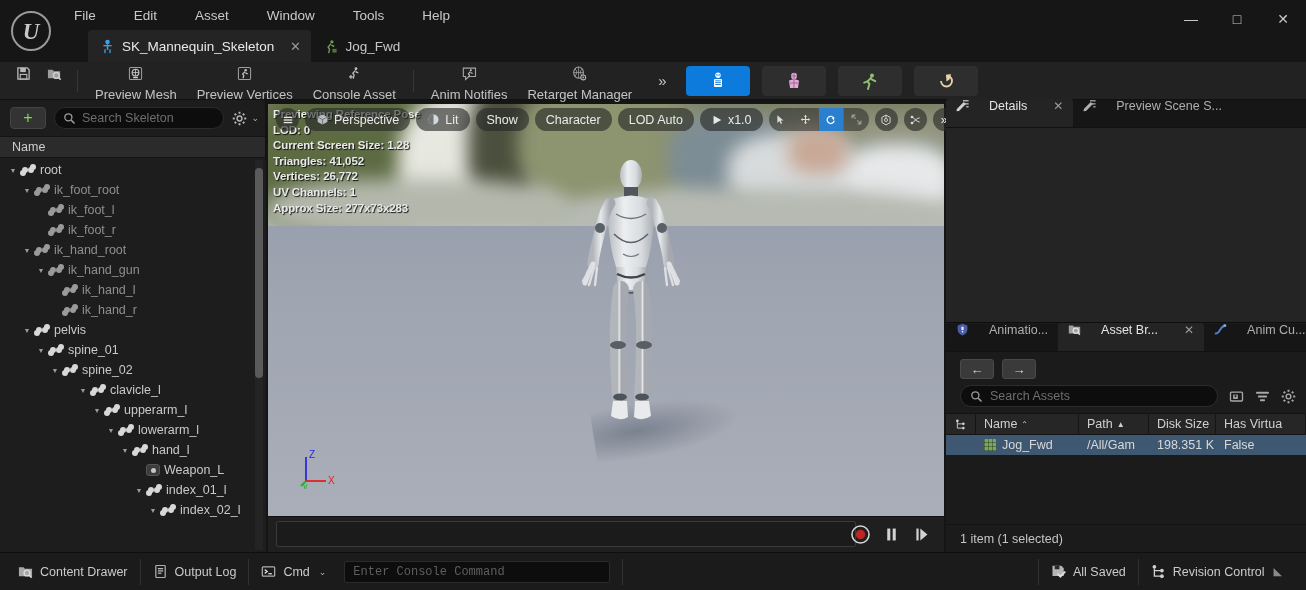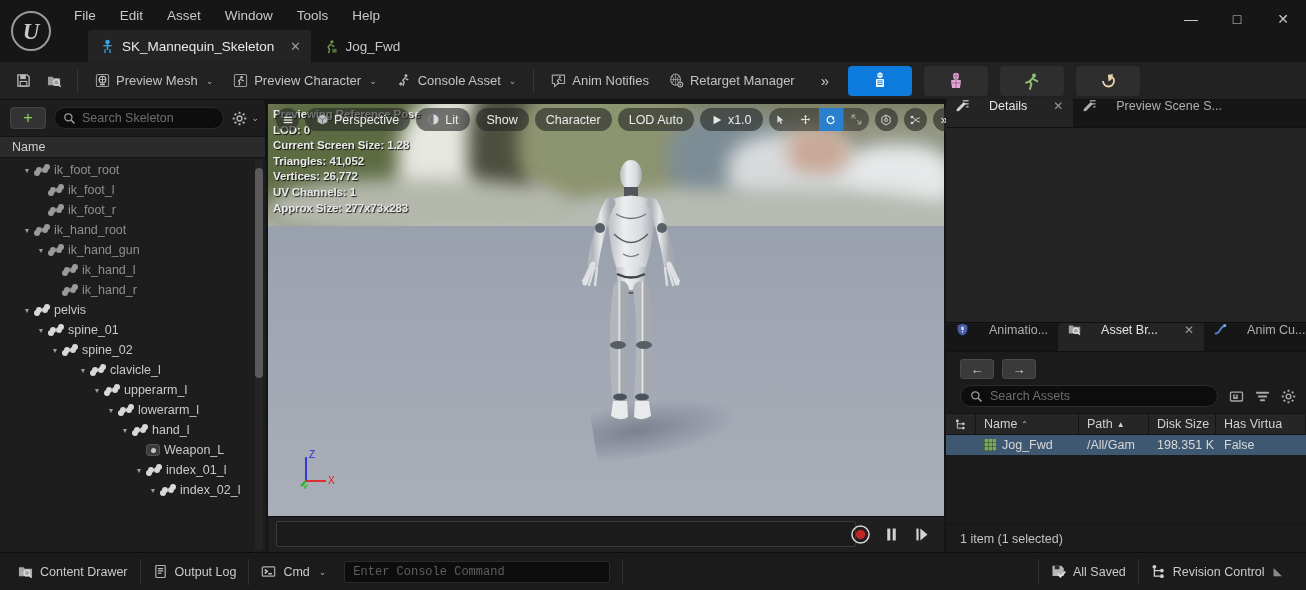--- a/index.html
+++ b/index.html
@@ -18,21 +18,21 @@
     position: absolute; left: 0; top: 0; width: 1306px; height: 62px;
     background: #161616;
   }
   .ue-logo {
     position: absolute; left: 11px; top: 11px; width: 40px; height: 40px;
     border-radius: 50%; border: 2px solid #9a9a9a;
     display: flex; align-items: center; justify-content: center;
     color: #c8c8c8; font-size: 23px; font-family: "Liberation Serif", serif;
     font-style: italic; font-weight: bold; line-height: 1;
   }
-  .menubar { position: absolute; left: 62px; top: 4px; display: flex; }
+  .menubar { position: absolute; left: 62px; top: 4px; display: flex; gap: 14px; }
   .menu-item {
     padding: 4px 12px; font-size: 13.5px; color: #c9c9c9; cursor: default;
     border-radius: 2px;
   }
 
   .tabstrip { position: absolute; left: 88px; top: 30px; display: flex; align-items: flex-end; }
   .doc-tab {
     display: flex; align-items: center; gap: 7px;
     height: 32px; padding: 0 10px 0 12px; font-size: 13.5px;
     color: #c8c8c8; border-radius: 4px 4px 0 0;
@@ -49,21 +49,21 @@
 
   
   .toolbar {
     position: absolute; left: 0; top: 62px; width: 1306px; height: 38px;
     background: #222222; display: flex; align-items: center;
     border-bottom: 1px solid #111;
   }
   .tb-btn {
     display: flex; align-items: center; gap: 6px; height: 30px;
     padding: 0 9px; margin: 0 1px; font-size: 13px; color: #c3c3c3;
-    border-radius: 3px; white-space: nowrap;
+    border-radius: 3px; white-space: nowrap; flex-direction: column;
   }
   .tb-sep { width: 1px; height: 22px; background: #383838; margin: 0 7px; }
   .caret { font-size: 9px; color: #b0b0b0; margin-left: 2px; }
   .tb-chev { color: #c9c9c9; font-size: 15px; padding: 0 6px; letter-spacing: -3px; }
   .mode-btn {
     width: 64px; height: 30px; margin: 0 6px; border-radius: 4px;
     background: #2e2e2e; display: flex; align-items: center; justify-content: center;
   }
   .mode-btn.active { background: #0c7bdc; }
 
@@ -366,21 +366,21 @@
 
     <div class="tb-btn">
       <span>
         <svg viewBox="0 0 16 16" class="icn">
             <rect x="1.5" y="1.5" width="13" height="13" rx="1.5" fill="none" stroke="#9e9e9e" stroke-width="1.1"></rect>
             <circle cx="9.2" cy="4.4" r="1.3" fill="#c8c8c8"></circle>
             <path d="M8.6 6 L6 8.6 L7.3 10.3 L6.4 13" stroke="#c8c8c8" stroke-width="1.3" fill="none"></path>
             <path d="M8.8 7.2 L11.4 8.4" stroke="#c8c8c8" stroke-width="1.3" fill="none"></path>
           </svg>
       </span>
-      <span>Preview Character</span>
+      <span>Preview Vertices</span>
       <span class="caret">⌄</span>
     </div>
 
     <div class="tb-btn">
       <span>
         <svg viewBox="0 0 16 16" class="icn">
             <circle cx="9.6" cy="2.9" r="1.5" fill="#c0c0c0"></circle>
             <path d="M9 4.7 L6.2 7.8 L7.6 9.8 L6.6 13.5" stroke="#c0c0c0" stroke-width="1.4" fill="none"></path>
             <path d="M9.2 6 L12 7.4" stroke="#c0c0c0" stroke-width="1.4" fill="none"></path>
             <path d="M2.2 11.6h4M4.2 9.6v4" stroke="#c0c0c0" stroke-width="1.3"></path>
@@ -494,20 +494,26 @@
         <span class="caret">⌄</span>
       </div>
     </div>
 
     <div class="col-head">Name</div>
 
     <div class="tree">
       <div class="tree-track"></div>
       <div class="tree-scrollbar"></div>
       <div id="tree-rows">
+          <div class="tree-row">
+            <span style="display: inline-block; width: 6px;"></span>
+            <span class="tw">▼</span>
+            <span class="bone"></span>
+            <span>root</span>
+          </div>
           <div class="tree-row">
             <span style="display: inline-block; width: 20px;"></span>
             <span class="tw">▼</span>
             <span class="bone hollow"></span>
             <span class="dim">ik_foot_root</span>
           </div>
           <div class="tree-row">
             <span style="display: inline-block; width: 34px;"></span>
             <span class="tw empty">▼</span>
             <span class="bone hollow"></span>

